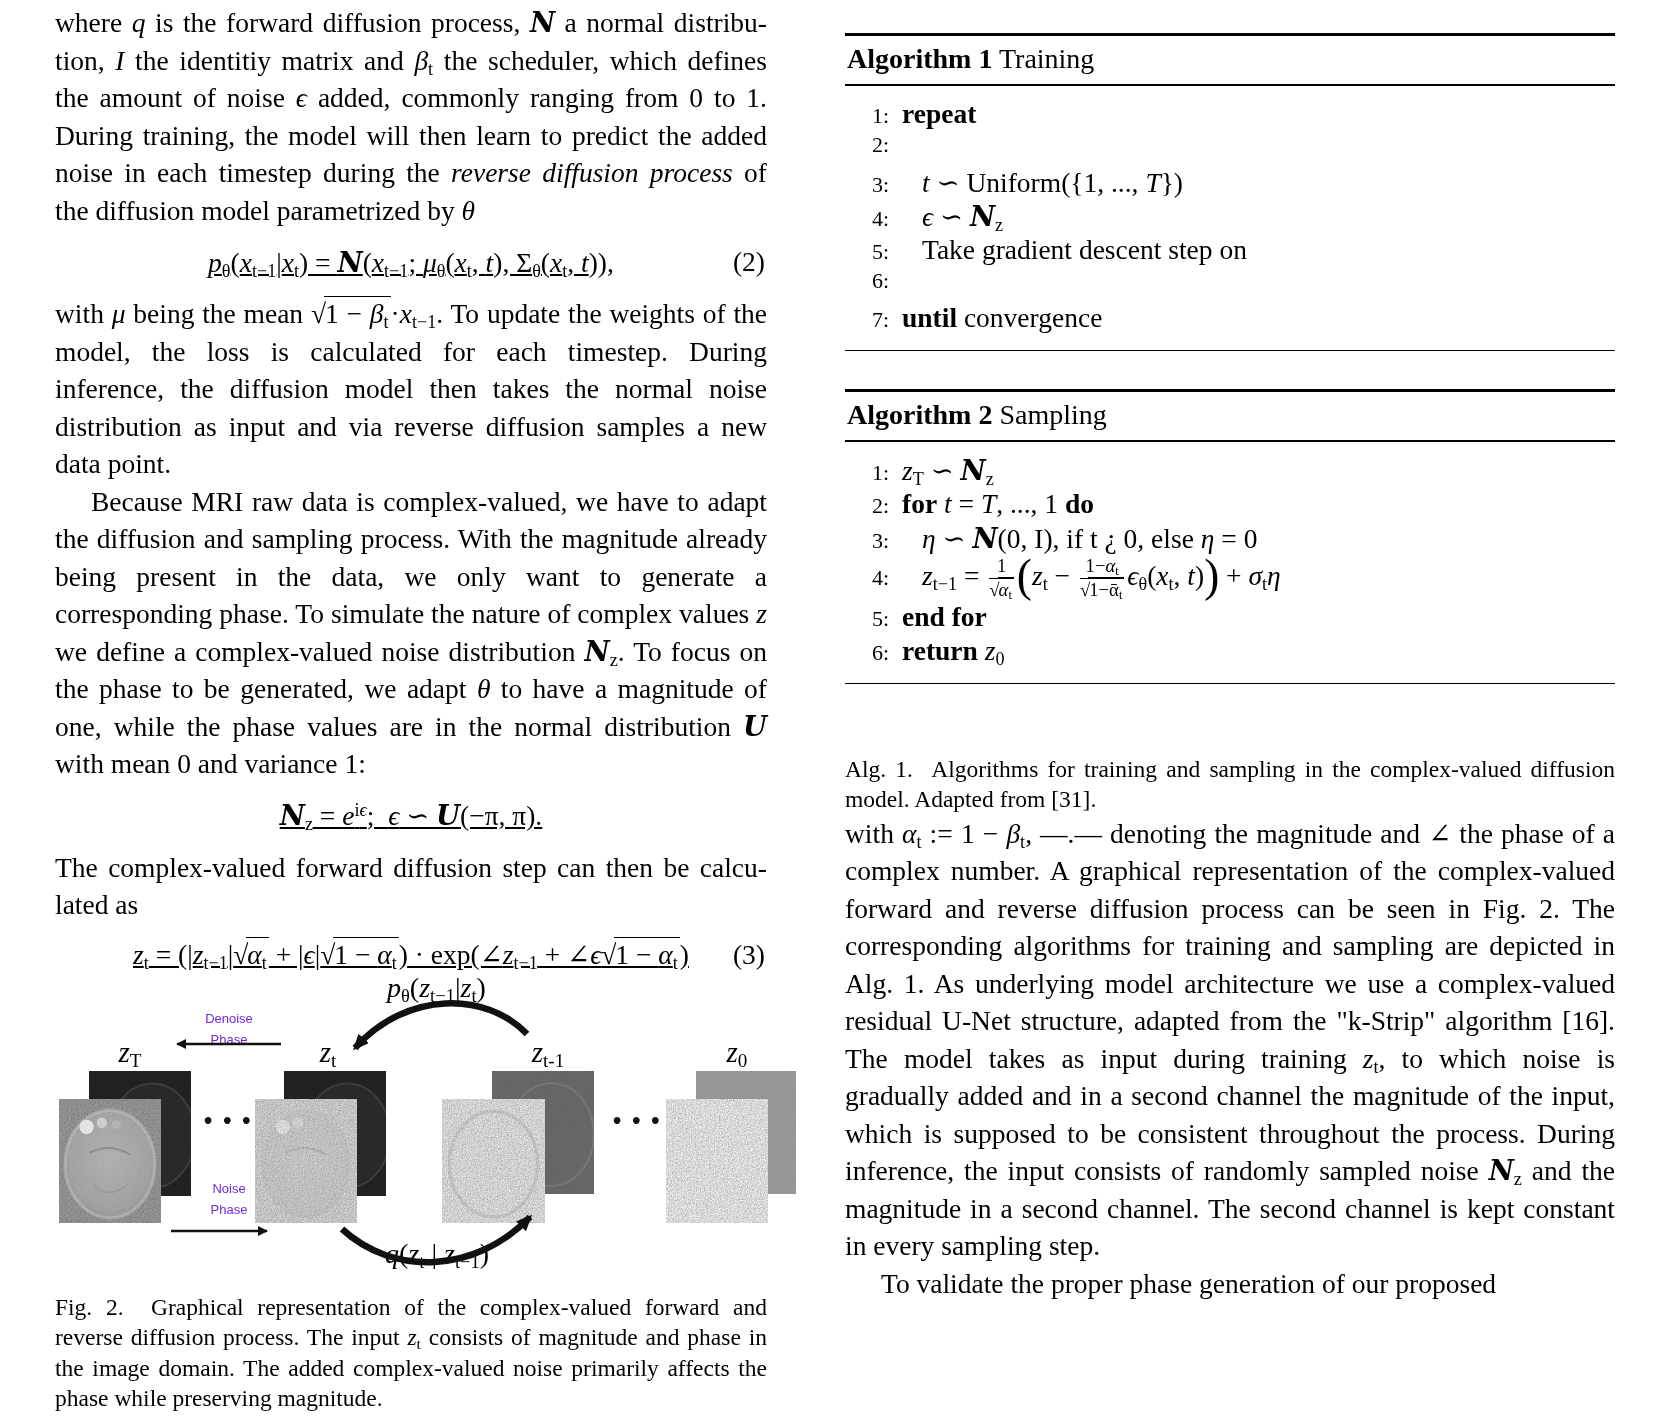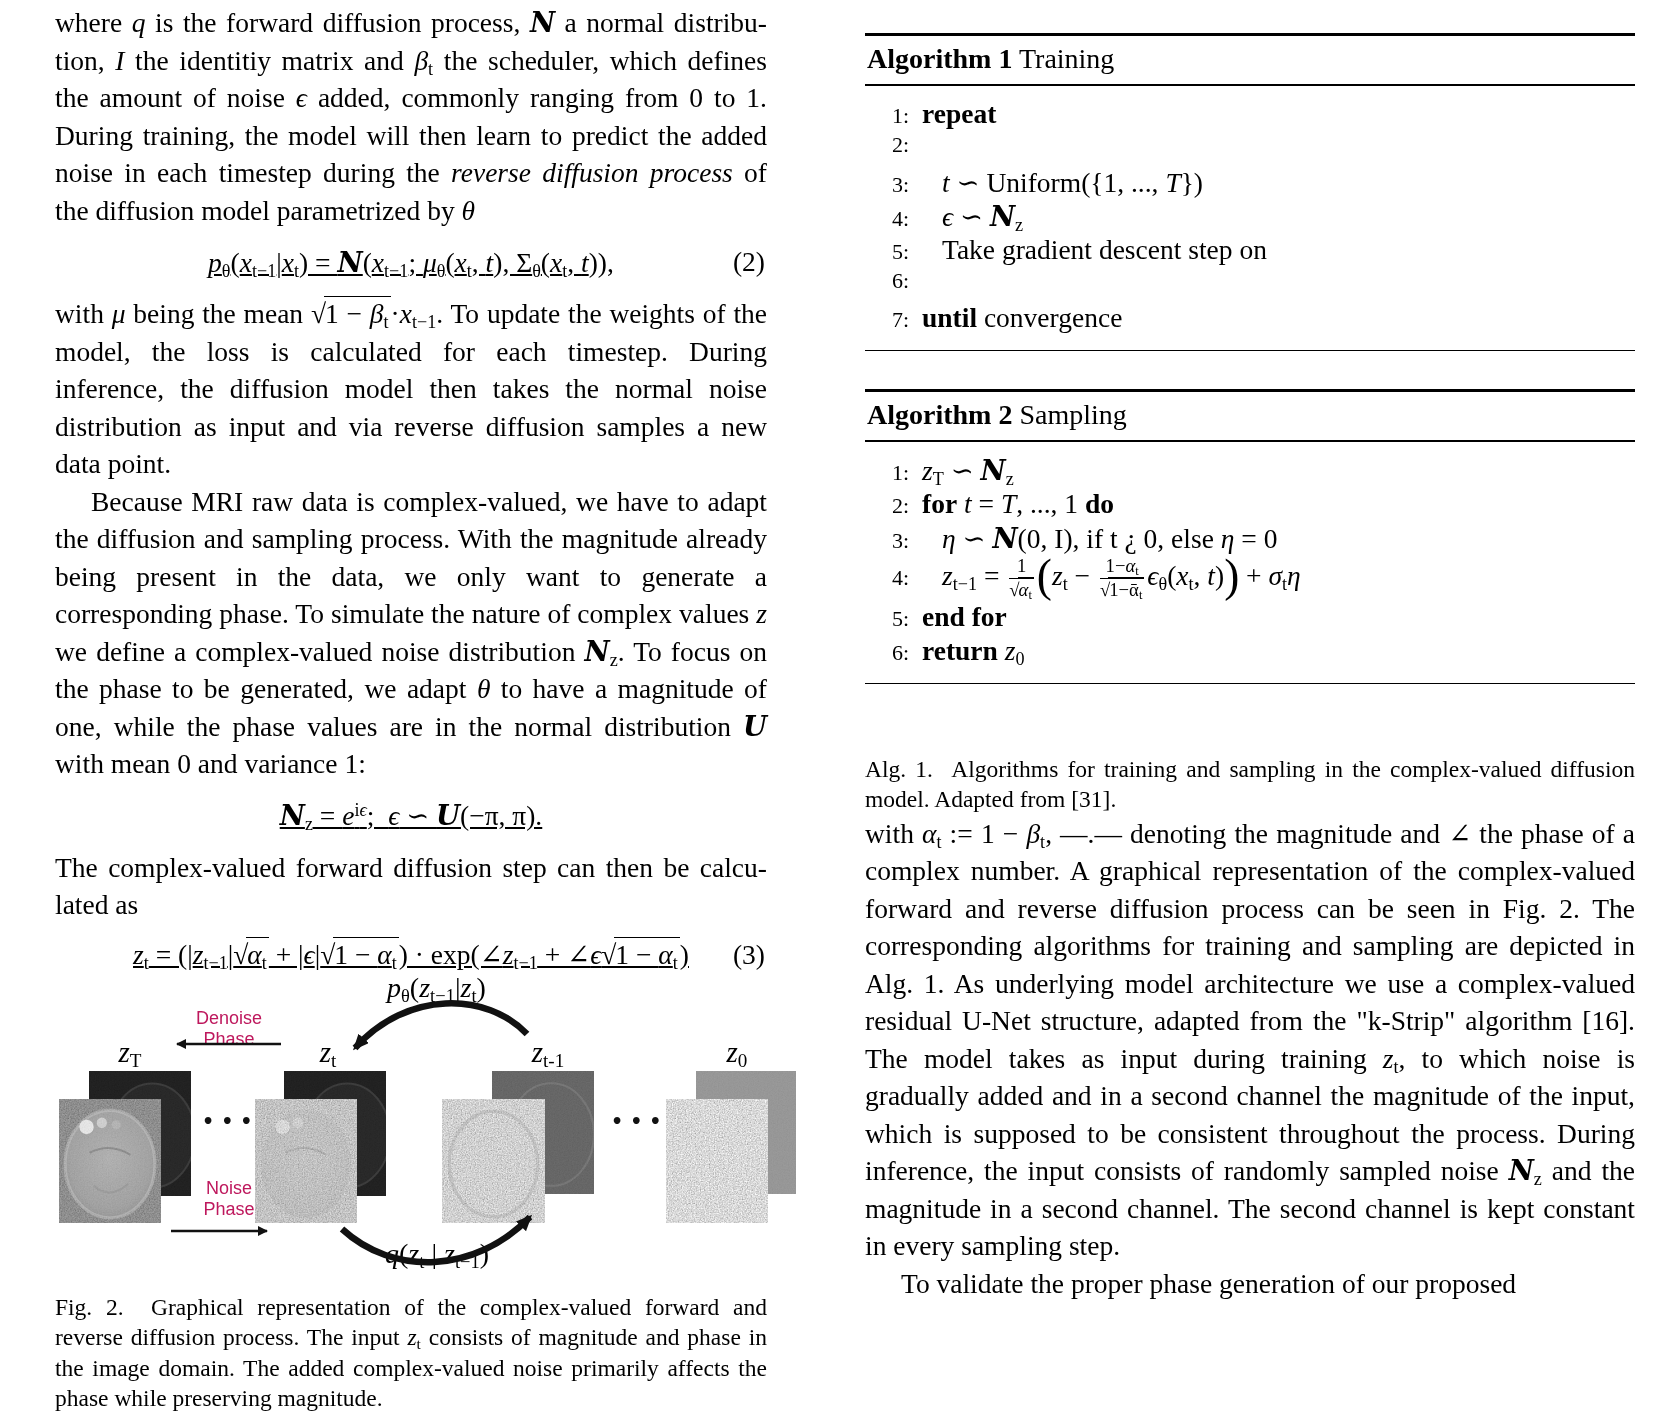--- a/index.html
+++ b/index.html
@@ -1,20 +1,20 @@
 <!DOCTYPE html>
 <html><head>
 <meta charset="utf-8">
 <style>
   html,body{margin:0;padding:0;background:#fff;}
   .page{position:relative;width:1656px;height:1423px;background:#ffffff;overflow:hidden;
         font-family:"Liberation Serif","DejaVu Serif",serif;color:#000;font-size:27.5px;}
   .col{position:absolute;top:0;}
   .col-left{left:55px;width:712px;}
-  .col-right{left:845px;width:770px;margin-left:20px;}
+  .col-right{left:845px;width:770px;}
   p.body{margin:0;text-align:justify;line-height:37.5px;}
   .indent{text-indent:36px;}
   .eqrow{position:relative;display:flex;align-items:center;justify-content:center;text-decoration:underline;}
   .eq2row{margin:12px 0 12px 0;min-height:42px;}
   .eqnzrow{margin:14px 0 14px 0;min-height:38px;}
   .eq3row{margin:8px 0 4px 0;min-height:46px;}
   .eqnum{position:absolute;right:2px;top:50%;transform:translateY(-50%);}
   .cal{font-style:italic;font-weight:600;font-family:"DejaVu Serif",serif;}
   i{font-style:italic;}
   sub{font-size:66%;vertical-align:-0.28em;line-height:0;}
@@ -35,21 +35,21 @@
   .ln .lc{flex:1;}
   .ind0{padding-left:0;}
   .ind1{padding-left:20px;}
   .ind2{padding-left:62px;}
   .caption{margin:0;text-align:justify;font-size:23.5px;line-height:30.5px;}
   
   .figure{position:relative;width:712px;height:296px;margin-top:6px;}
   .figure .sq{position:absolute;display:block;}
   .figlabel{position:absolute;font-size:29px;text-align:center;}
   .sanslabel{position:absolute;font-family:"Liberation Sans","DejaVu Sans",sans-serif;
-             font-size:18px;line-height:21px;text-align:center;color:#be185d;}
+             font-size:13px;line-height:21px;text-align:center;color:#6d28d9;}
   .dots{position:absolute;font-family:"DejaVu Sans",sans-serif;font-size:19px;letter-spacing:7px;
         font-weight:bold;color:#111;}
   .arrlabel{position:absolute;font-size:28px;text-align:right;}
   .arrows{position:absolute;left:0;top:0;overflow:visible;}
   .gap1{margin-top:38px;}
   .algcap{margin-top:70px;}
   .rp1{margin-top:42px;}
 </style>
 </head>
 <body>

